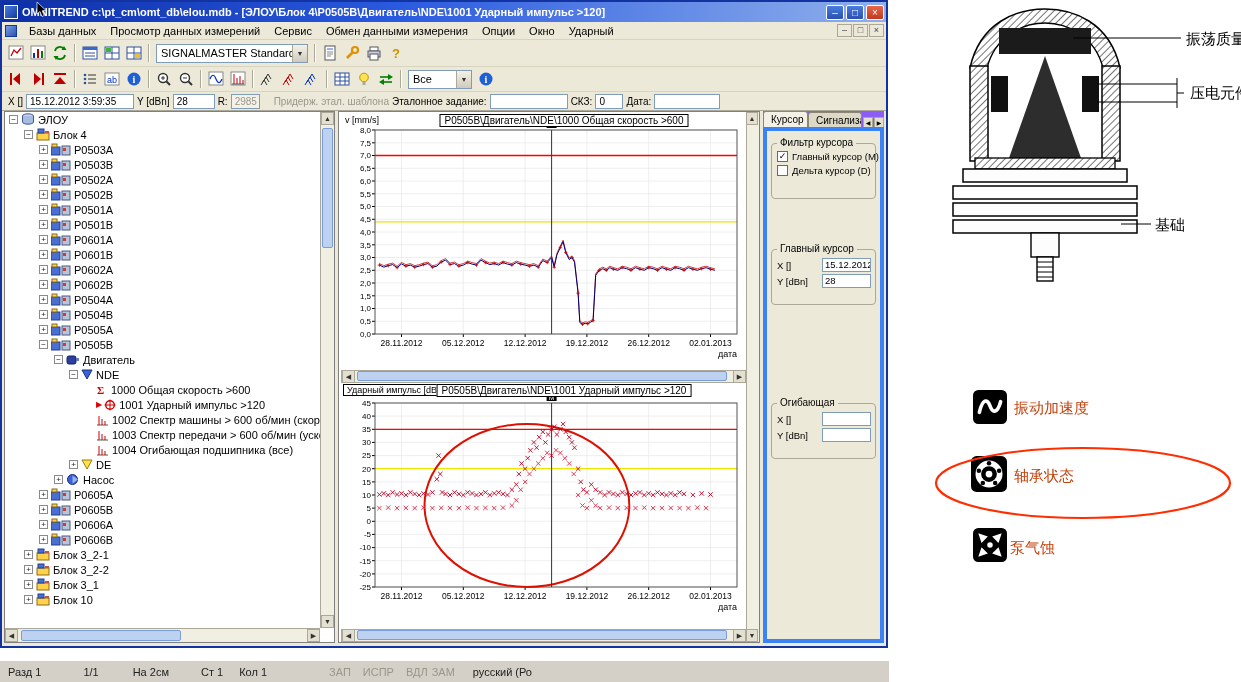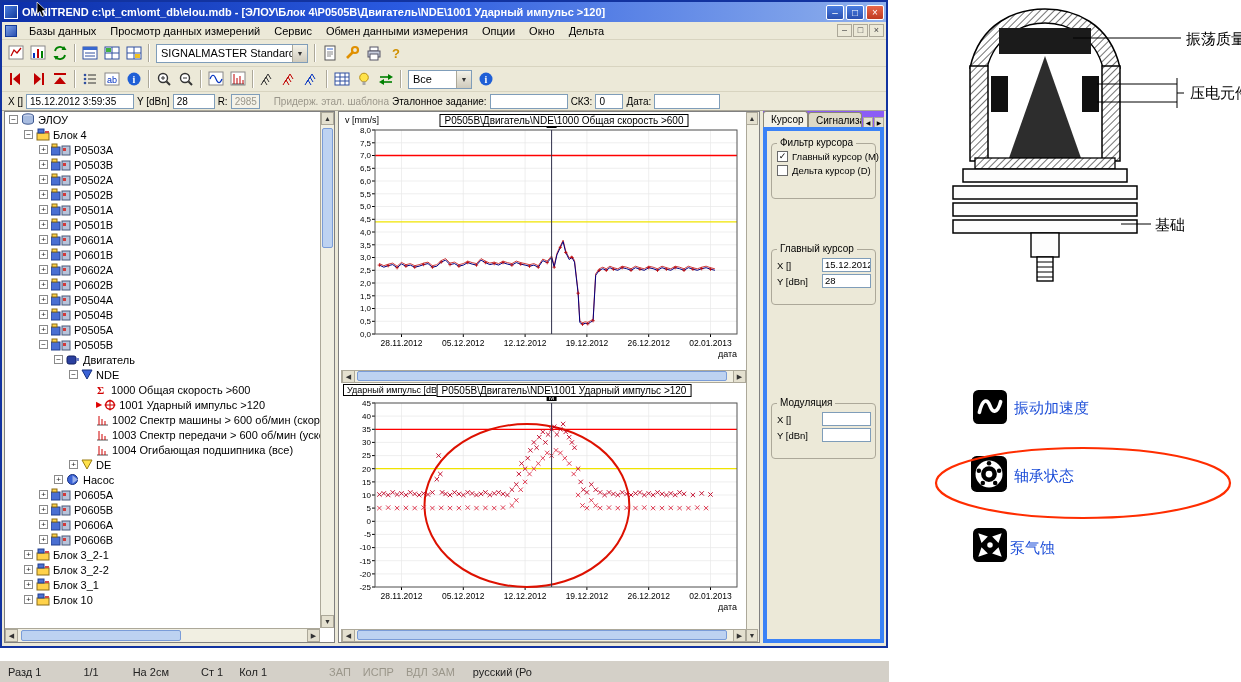--- a/index.html
+++ b/index.html
@@ -75,21 +75,21 @@
   .vrow .vl { width:42px; flex:none; white-space:nowrap; }
   .vrow .vb { flex:1; height:14px; background:#fff; border:1px solid #7f9db9; font-size:9.5px; line-height:12px; padding:0 2px; white-space:nowrap; overflow:hidden; }
 
   
   .wstatus { position:absolute; left:0; top:660px; width:889px; height:22px; background:#d4d0c8; border-top:1px solid #fff; display:flex; align-items:center; font-size:11px; color:#222; }
   .wstatus span { white-space:nowrap; }
   .wtoggle { color:#9a968a; }
 
   
   .cjk-label { position:absolute; font-size:15px; color:#000; white-space:nowrap; }
-  .legend-row-label { position:absolute; font-size:15px; color:#1d4ed8; white-space:nowrap; }
+  .legend-row-label { position:absolute; font-size:15px; color:#c2410c; white-space:nowrap; }
   .legend-icon { position:absolute; }
 
   .cursor-arrow { position:absolute; left:36px; top:2px; z-index:50; }
 </style>
 </head>
 <body>
 
 <div class="stage">
 
   <svg class="cursor-arrow" width="12" height="16">
@@ -110,21 +110,21 @@
 
     <div class="menubar">
       <div class="childicon"></div>
       <div class="menuitems" id="menu-items">
           <div class="menuitem">Базы данных</div>
           <div class="menuitem">Просмотр данных измерений</div>
           <div class="menuitem">Сервис</div>
           <div class="menuitem">Обмен данными измерения</div>
           <div class="menuitem">Опции</div>
           <div class="menuitem">Окно</div>
-          <div class="menuitem">Дельта</div>
+          <div class="menuitem">Ударный</div>
         </div>
       <div class="childbtns">
         <div class="cbtn">–</div>
         <div class="cbtn">□</div>
         <div class="cbtn">×</div>
       </div>
     </div>
 
     <div class="toolbar t1" id="toolbar1">
         <div class="tbtn">
@@ -1301,21 +1301,21 @@
             <span class="vb">15.12.2012 3</span>
           </div>
           <div class="vrow">
             <span class="vl">Y [dBn]</span>
             <span class="vb">28</span>
           </div>
         </div>
 
 
         <div class="grp" style="top:272px;height:56px">
-          <div class="leg">Модуляция</div>
+          <div class="leg">Огибающая</div>
           <div class="vrow" style="padding-top:8px">
             <span class="vl">X []</span>
             <span class="vb"></span>
           </div>
           <div class="vrow">
             <span class="vl">Y [dBn]</span>
             <span class="vb"></span>
           </div>
         </div>
       </div>

